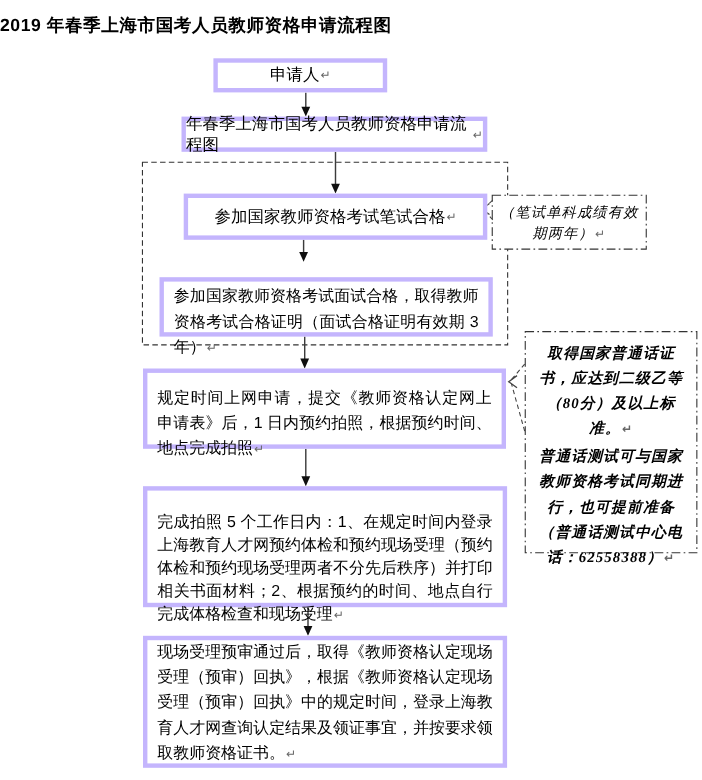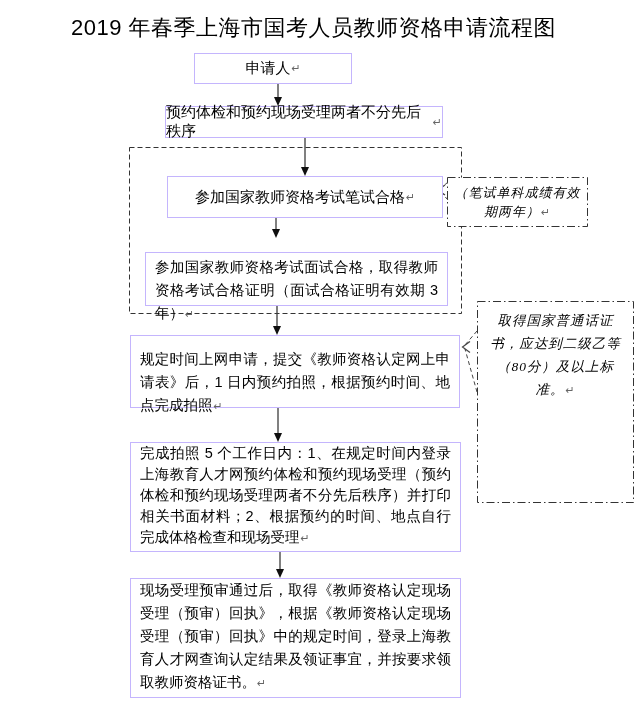--- a/index.html
+++ b/index.html
@@ -1,43 +1,43 @@
 <!DOCTYPE html>
 <html lang="zh"><head>
 <meta charset="utf-8">
 <style>
   html,body { margin:0; padding:0; background:#ffffff; }
   .page {
     position:relative; width:638px; height:709px; background:#ffffff;
     font-family:"Liberation Sans", sans-serif; color:#000; overflow:hidden;
   }
   .title {
-    position:absolute; top:13px; left:0; width:556px; text-align:right;
-    font-size:22px; font-weight:normal; letter-spacing:0.5px;
+    position:absolute; top:13px; left:0; width:556px; text-align:left;
+    font-size:16px; font-weight:bold; letter-spacing:0.5px;
   }
   svg.overlay { position:absolute; left:0; top:0; width:638px; height:709px; }
   .box {
-    position:absolute; box-sizing:border-box; border:1px solid #c4b5fd;
+    position:absolute; box-sizing:border-box; border:4px solid #c4b5fd;
     background:#fff; font-size:14.5px;
   }
   .box.center { display:flex; align-items:center; justify-content:center; font-size:15px; }
   .box.para { padding:3px 9px; text-align:justify; line-height:22px; }
   #b1 { left:194px; top:53px;  width:158px; height:31px; }
   #b2 { left:165px; top:106px; width:278px; height:32px; }
   #b3 { left:167px; top:176px; width:276px; height:42px; }
   #b4 { left:145px; top:252px; width:303px; height:54px;  line-height:23px; }
   #b5 { left:130px; top:335px; width:330px; height:73px;  line-height:23px; padding-top:12px; }
-  #b6 { left:130px; top:442px; width:331px; height:110px; line-height:21px; padding-top:0; }
+  #b6 { left:130px; top:442px; width:331px; height:110px; line-height:21px; padding-top:19px; }
   #b7 { left:130px; top:578px; width:331px; height:120px; line-height:23px; padding-top:0; }
   .note {
     position:absolute; box-sizing:border-box; color:#000;
     font-family:"Liberation Serif", serif; font-style:italic; letter-spacing:1px;text-align:center;
   }
   #n1 { left:447px; top:177px; width:141px; height:50px;  padding:6px 7px;  font-size:13px;   line-height:19px; }
-  #n2 { left:477px; top:301px; width:157px; height:202px; padding:8px 9px;  font-size:13.5px; line-height:23px; }
+  #n2 { left:477px; top:301px; width:157px; height:202px; padding:8px 9px;  font-size:13.5px; line-height:23px;font-weight:bold; }
   #n2 .np { margin:0 0 1px 0; }
   .pmark { color:#666; font-size:11px; font-style:normal; margin-left:1px; font-family:"DejaVu Sans", sans-serif; }
   .overlay .flowline { stroke:#3c3c3c; stroke-width:1.3; }
   .overlay .flowhead { fill:#0f0f0f; stroke:none; }
   .overlay .groupdash { fill:none; stroke:#333; stroke-width:1; stroke-dasharray:5 3; }
   .overlay .notedash  { fill:#ffffff; stroke:#333; stroke-width:1; stroke-dasharray:8 3 1.5 3; }
   .overlay .callout   { stroke:#444; stroke-width:1; stroke-dasharray:4 3; fill:none; }
   .overlay .callhead  { stroke:#444; stroke-width:1.2; fill:none; }
 </style>
 </head>
@@ -80,21 +80,21 @@
   </svg>
 
   <div class="title">2019 年春季上海市国考人员教师资格申请流程图</div>
 
   <div class="box center" id="b1">
     <span>申请人</span>
       <span class="pmark">↵</span>
   </div>
 
   <div class="box center" id="b2">
-    <span>预约体检和预约现场受理两者不分先后秩序</span>
+    <span>年春季上海市国考人员教师资格申请流程图</span>
       <span class="pmark">↵</span>
   </div>
 
   <div class="box center" id="b3">
     <span>参加国家教师资格考试笔试合格</span>
       <span class="pmark">↵</span>
   </div>
 
   <div class="box para" id="b4">
     <span>参加国家教师资格考试面试合格，取得教师资格考试合格证明（面试合格证明有效期 3 年）</span><span class="pmark">↵</span>
@@ -111,15 +111,16 @@
   <div class="box para" id="b7">
     <span>现场受理预审通过后，取得《教师资格认定现场受理（预审）回执》，根据《教师资格认定现场受理（预审）回执》中的规定时间，登录上海教育人才网查询认定结果及领证事宜，并按要求领取教师资格证书。</span><span class="pmark">↵</span>
   </div>
 
   <div class="note" id="n1">
     <span>（笔试单科成绩有效期两年）</span><span class="pmark">↵</span>
   </div>
 
   <div class="note" id="n2">
     <p class="np"><span>取得国家普通话证书，应达到二级乙等（80分）及以上标准。</span><span class="pmark">↵</span></p>
+    <p class="np"><span>普通话测试可与国家教师资格考试同期进行，也可提前准备（普通话测试中心电话：62558388）</span><span class="pmark">↵</span></p>
   </div>
 
 </div>
 
 </body></html>

